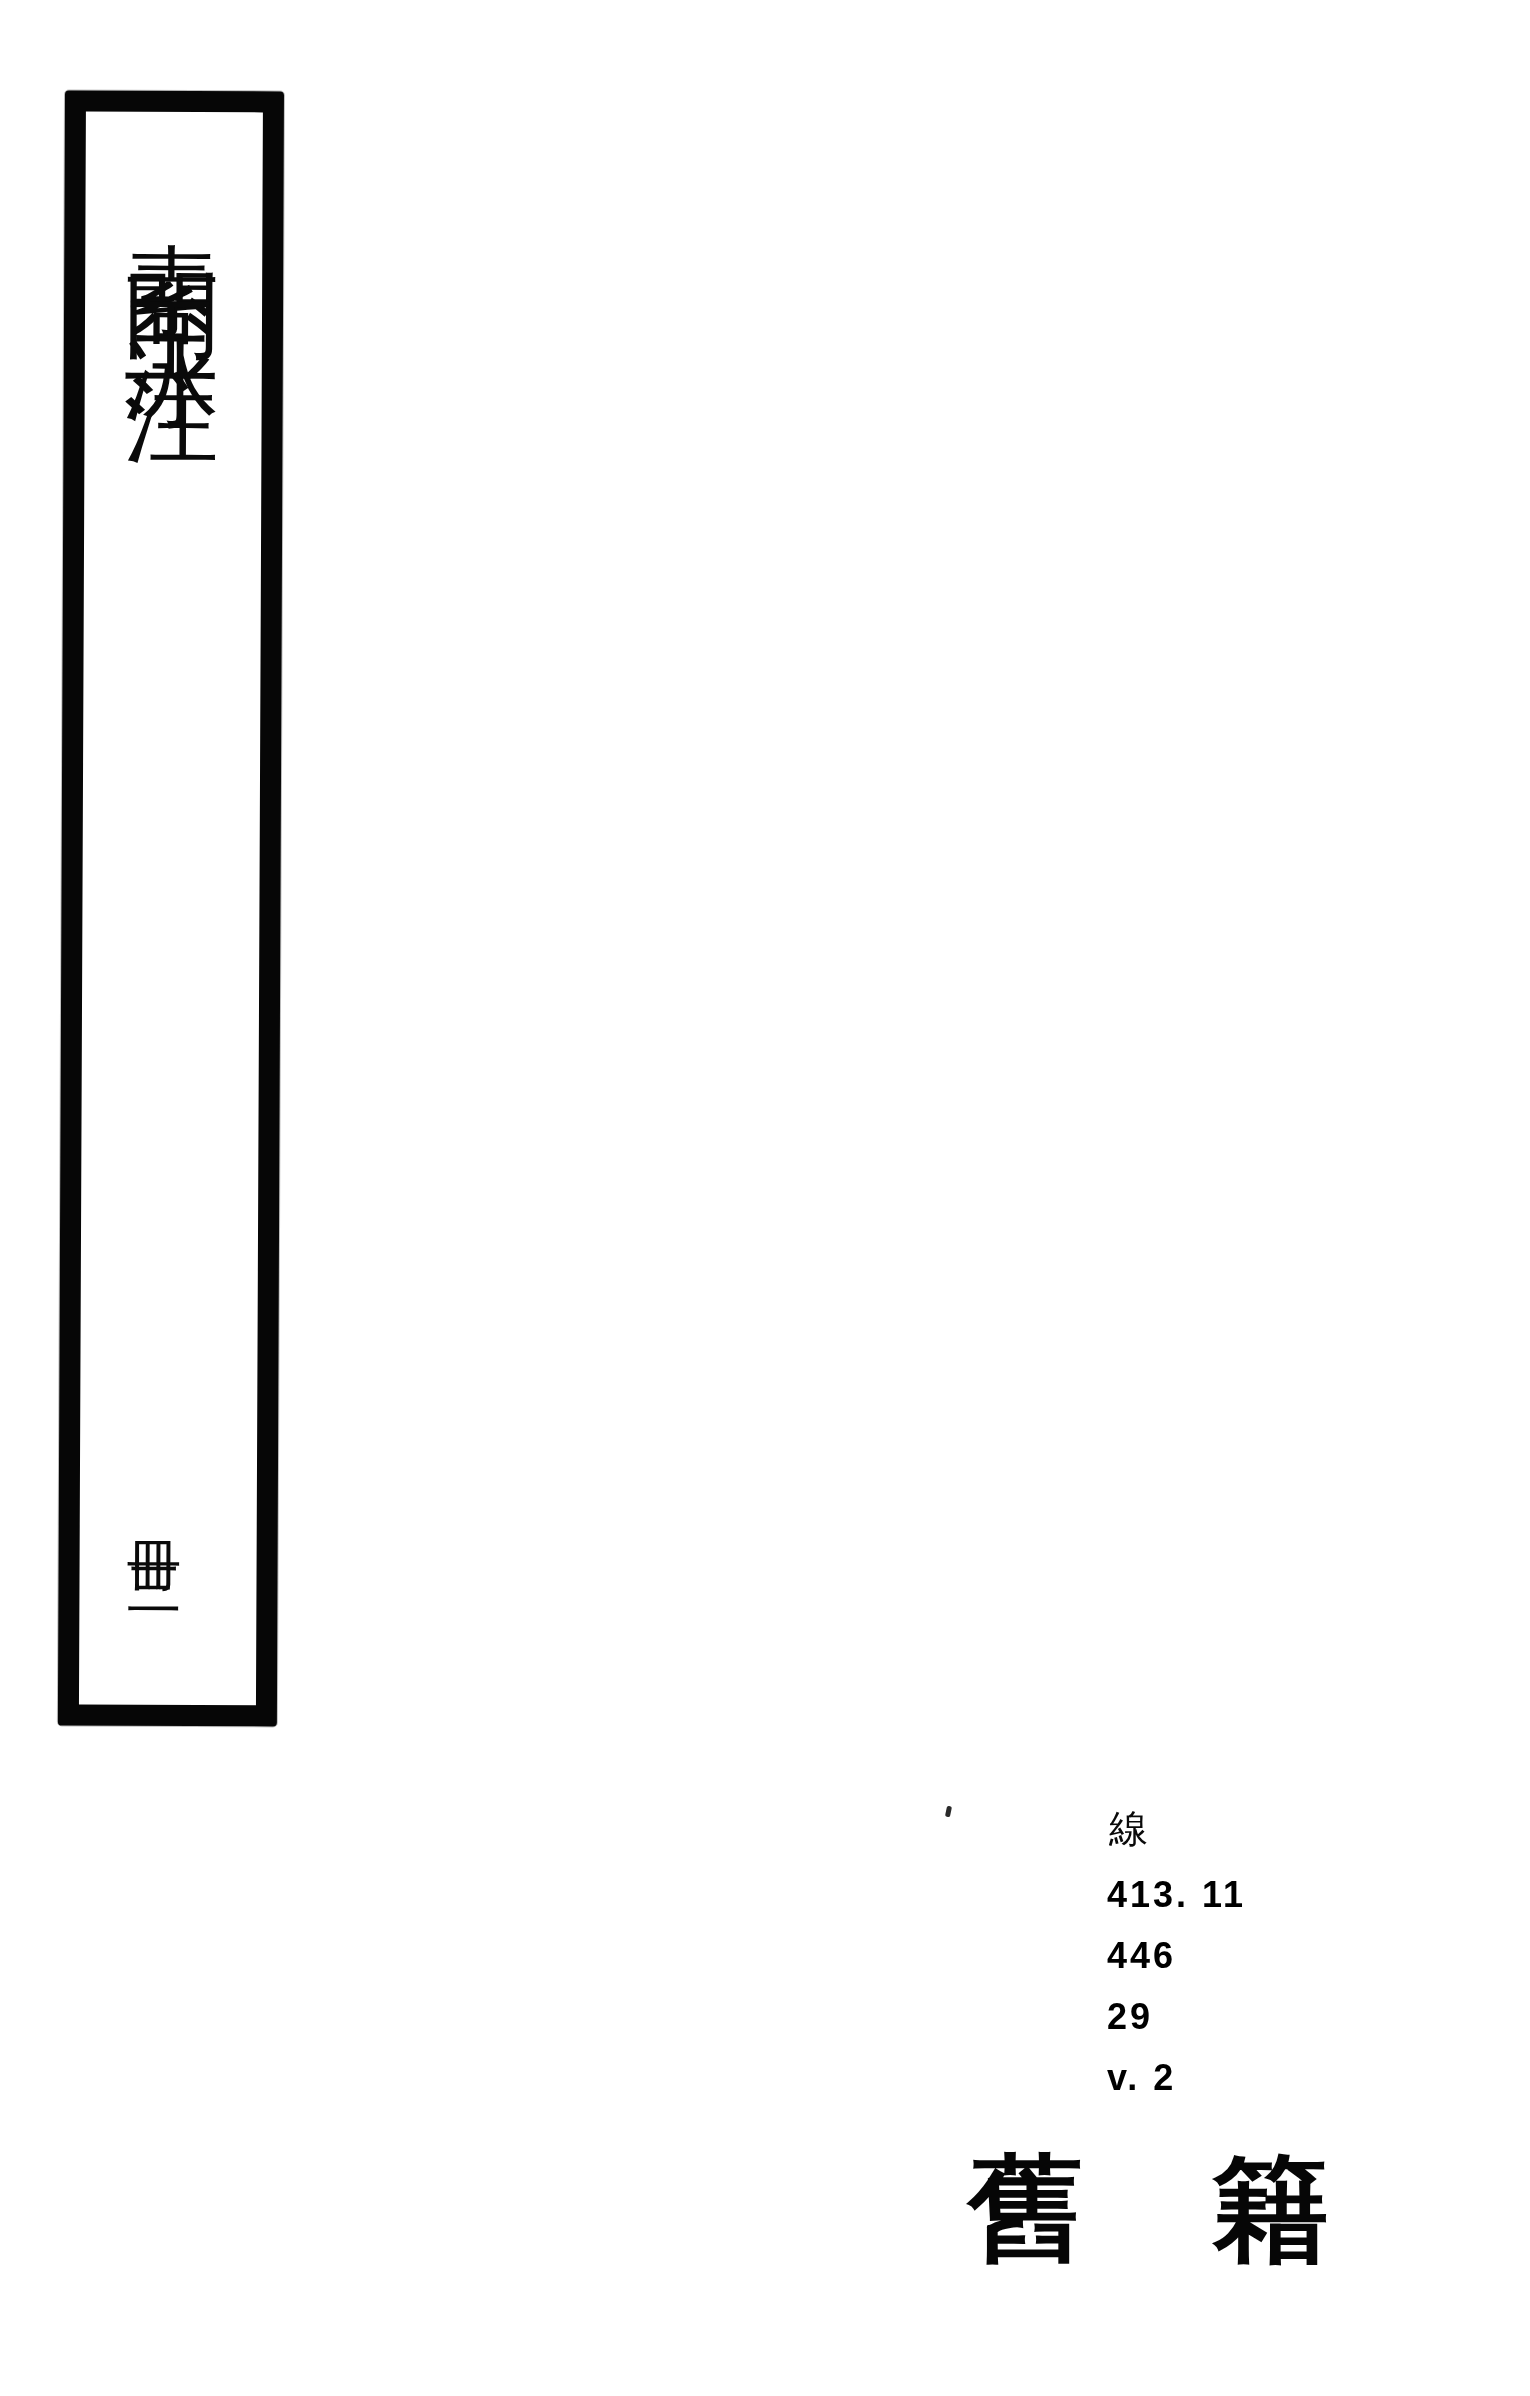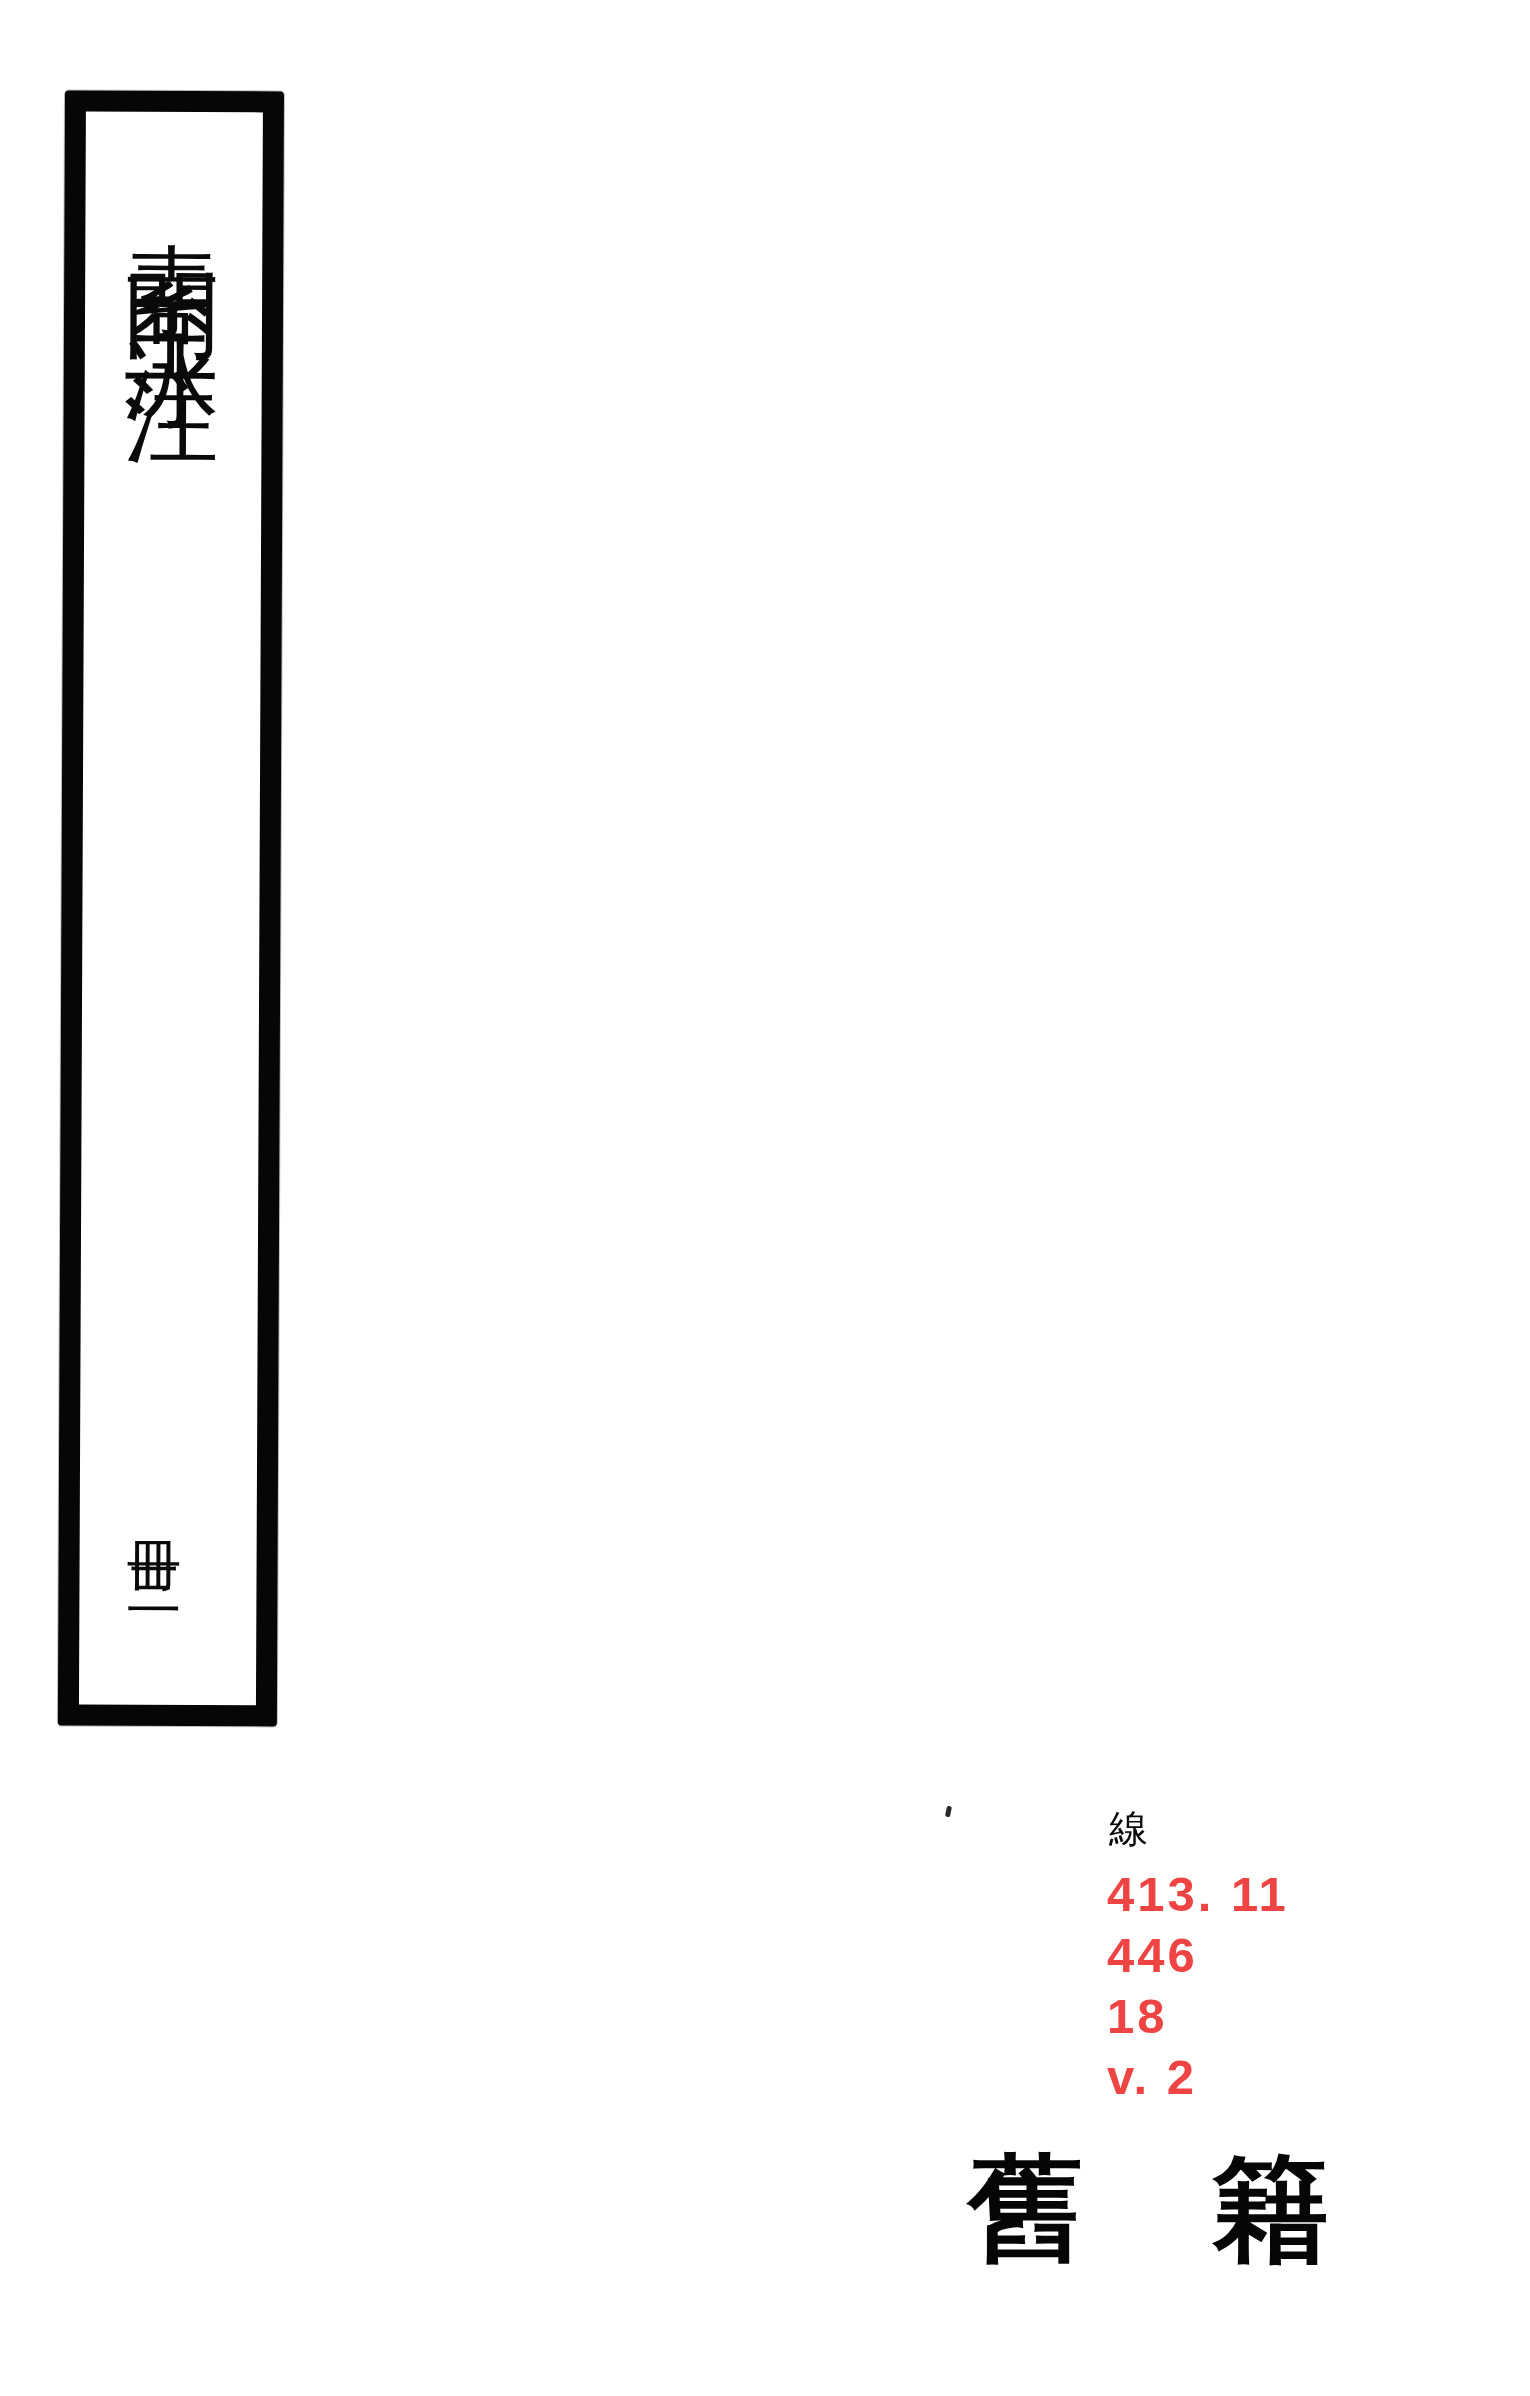--- a/index.html
+++ b/index.html
@@ -62,24 +62,24 @@
   .callnum-cat {
     font-family: "Liberation Serif", serif;
     font-size: 39px;
     line-height: 43px;
     margin: 0 0 13.8px 2px;
     color: #0a0a0a;
   }
   .callnum-line {
     font-family: "Liberation Sans", sans-serif;
     font-weight: 700;
-    font-size: 49px;
+    font-size: 36px;
     line-height: 61px;
     letter-spacing: 3px;
-    color: #ef4444;
+    color: #000000;
     white-space: pre;
   }
 
   
   .collection {
     position: absolute;
     left: 967px;
     top: 2147px;
     display: flex;
     gap: 130px;
@@ -111,21 +111,21 @@
     <div class="spine-title">素問王冰注</div>
     <div class="spine-volume">冊三</div>
   </div>
 
   <div class="speck"></div>
 
   <div class="callnum">
     <div class="callnum-cat">線</div>
     <div class="callnum-line">413. 11</div>
     <div class="callnum-line">446</div>
-    <div class="callnum-line">18</div>
+    <div class="callnum-line">29</div>
     <div class="callnum-line">v. 2</div>
   </div>
 
   <div class="collection">
     <span class="collection-char">舊</span>
     <span class="collection-char">籍</span>
   </div>
 
 </div>
 

